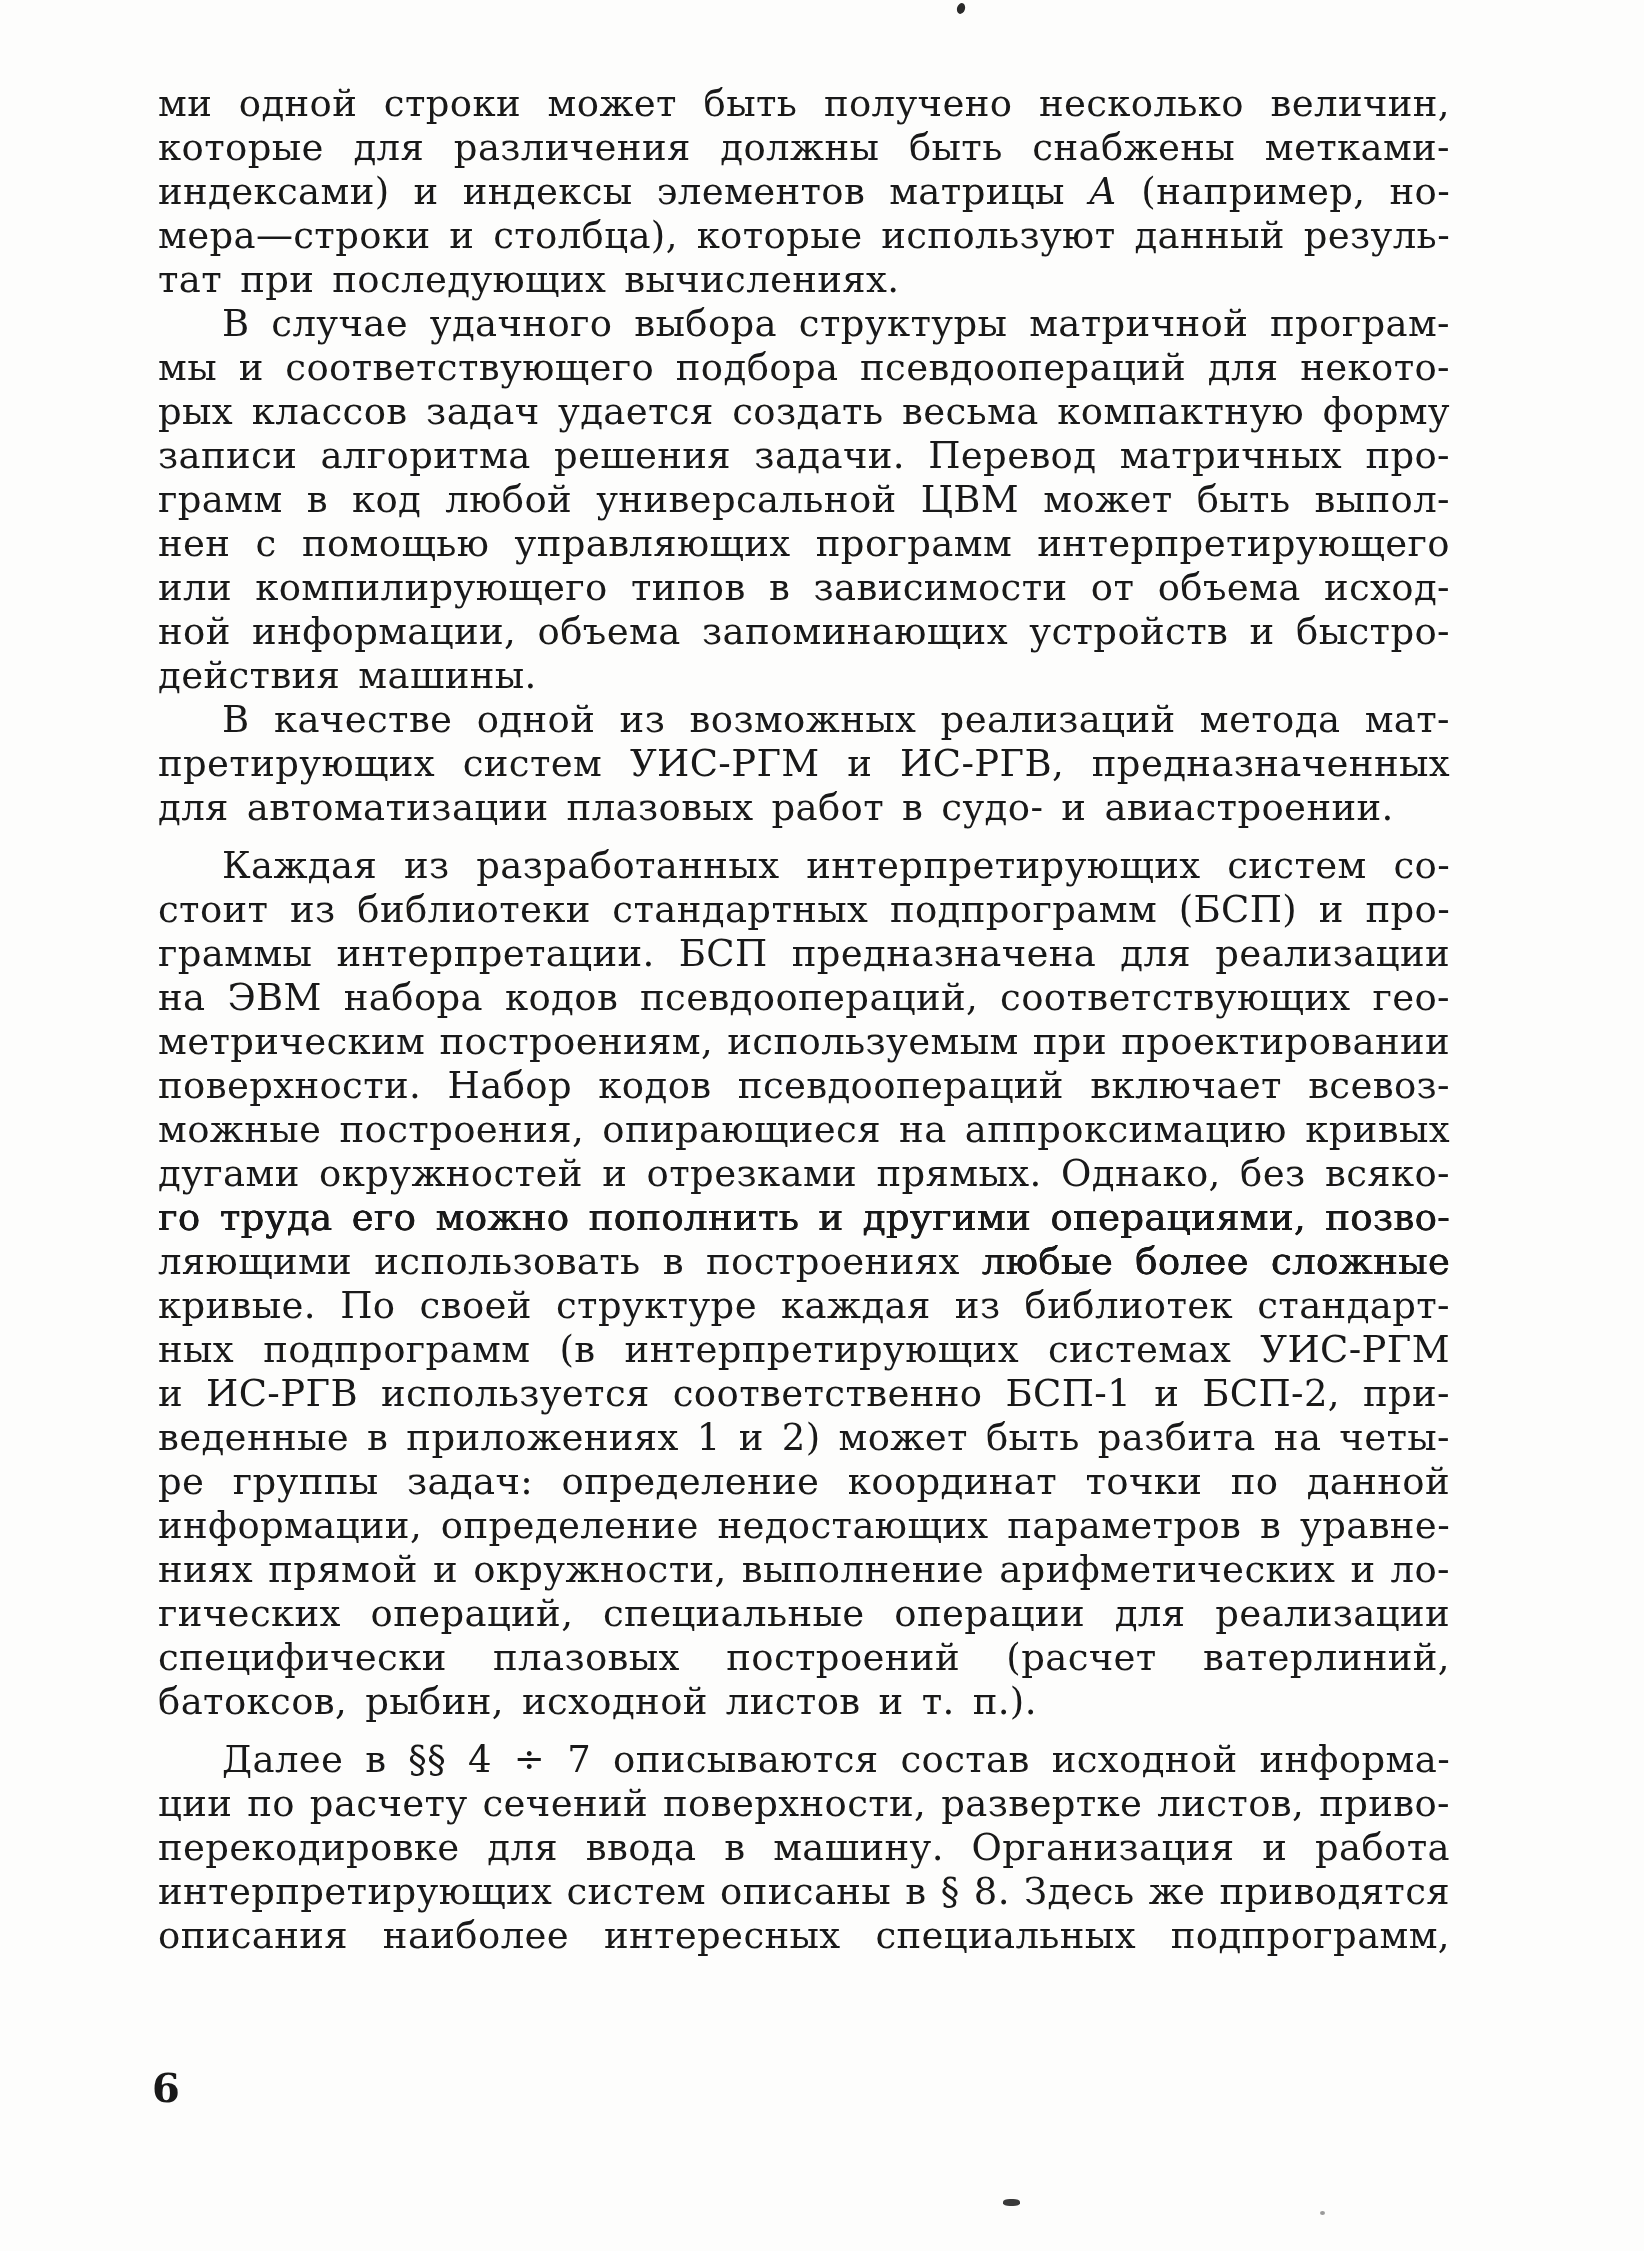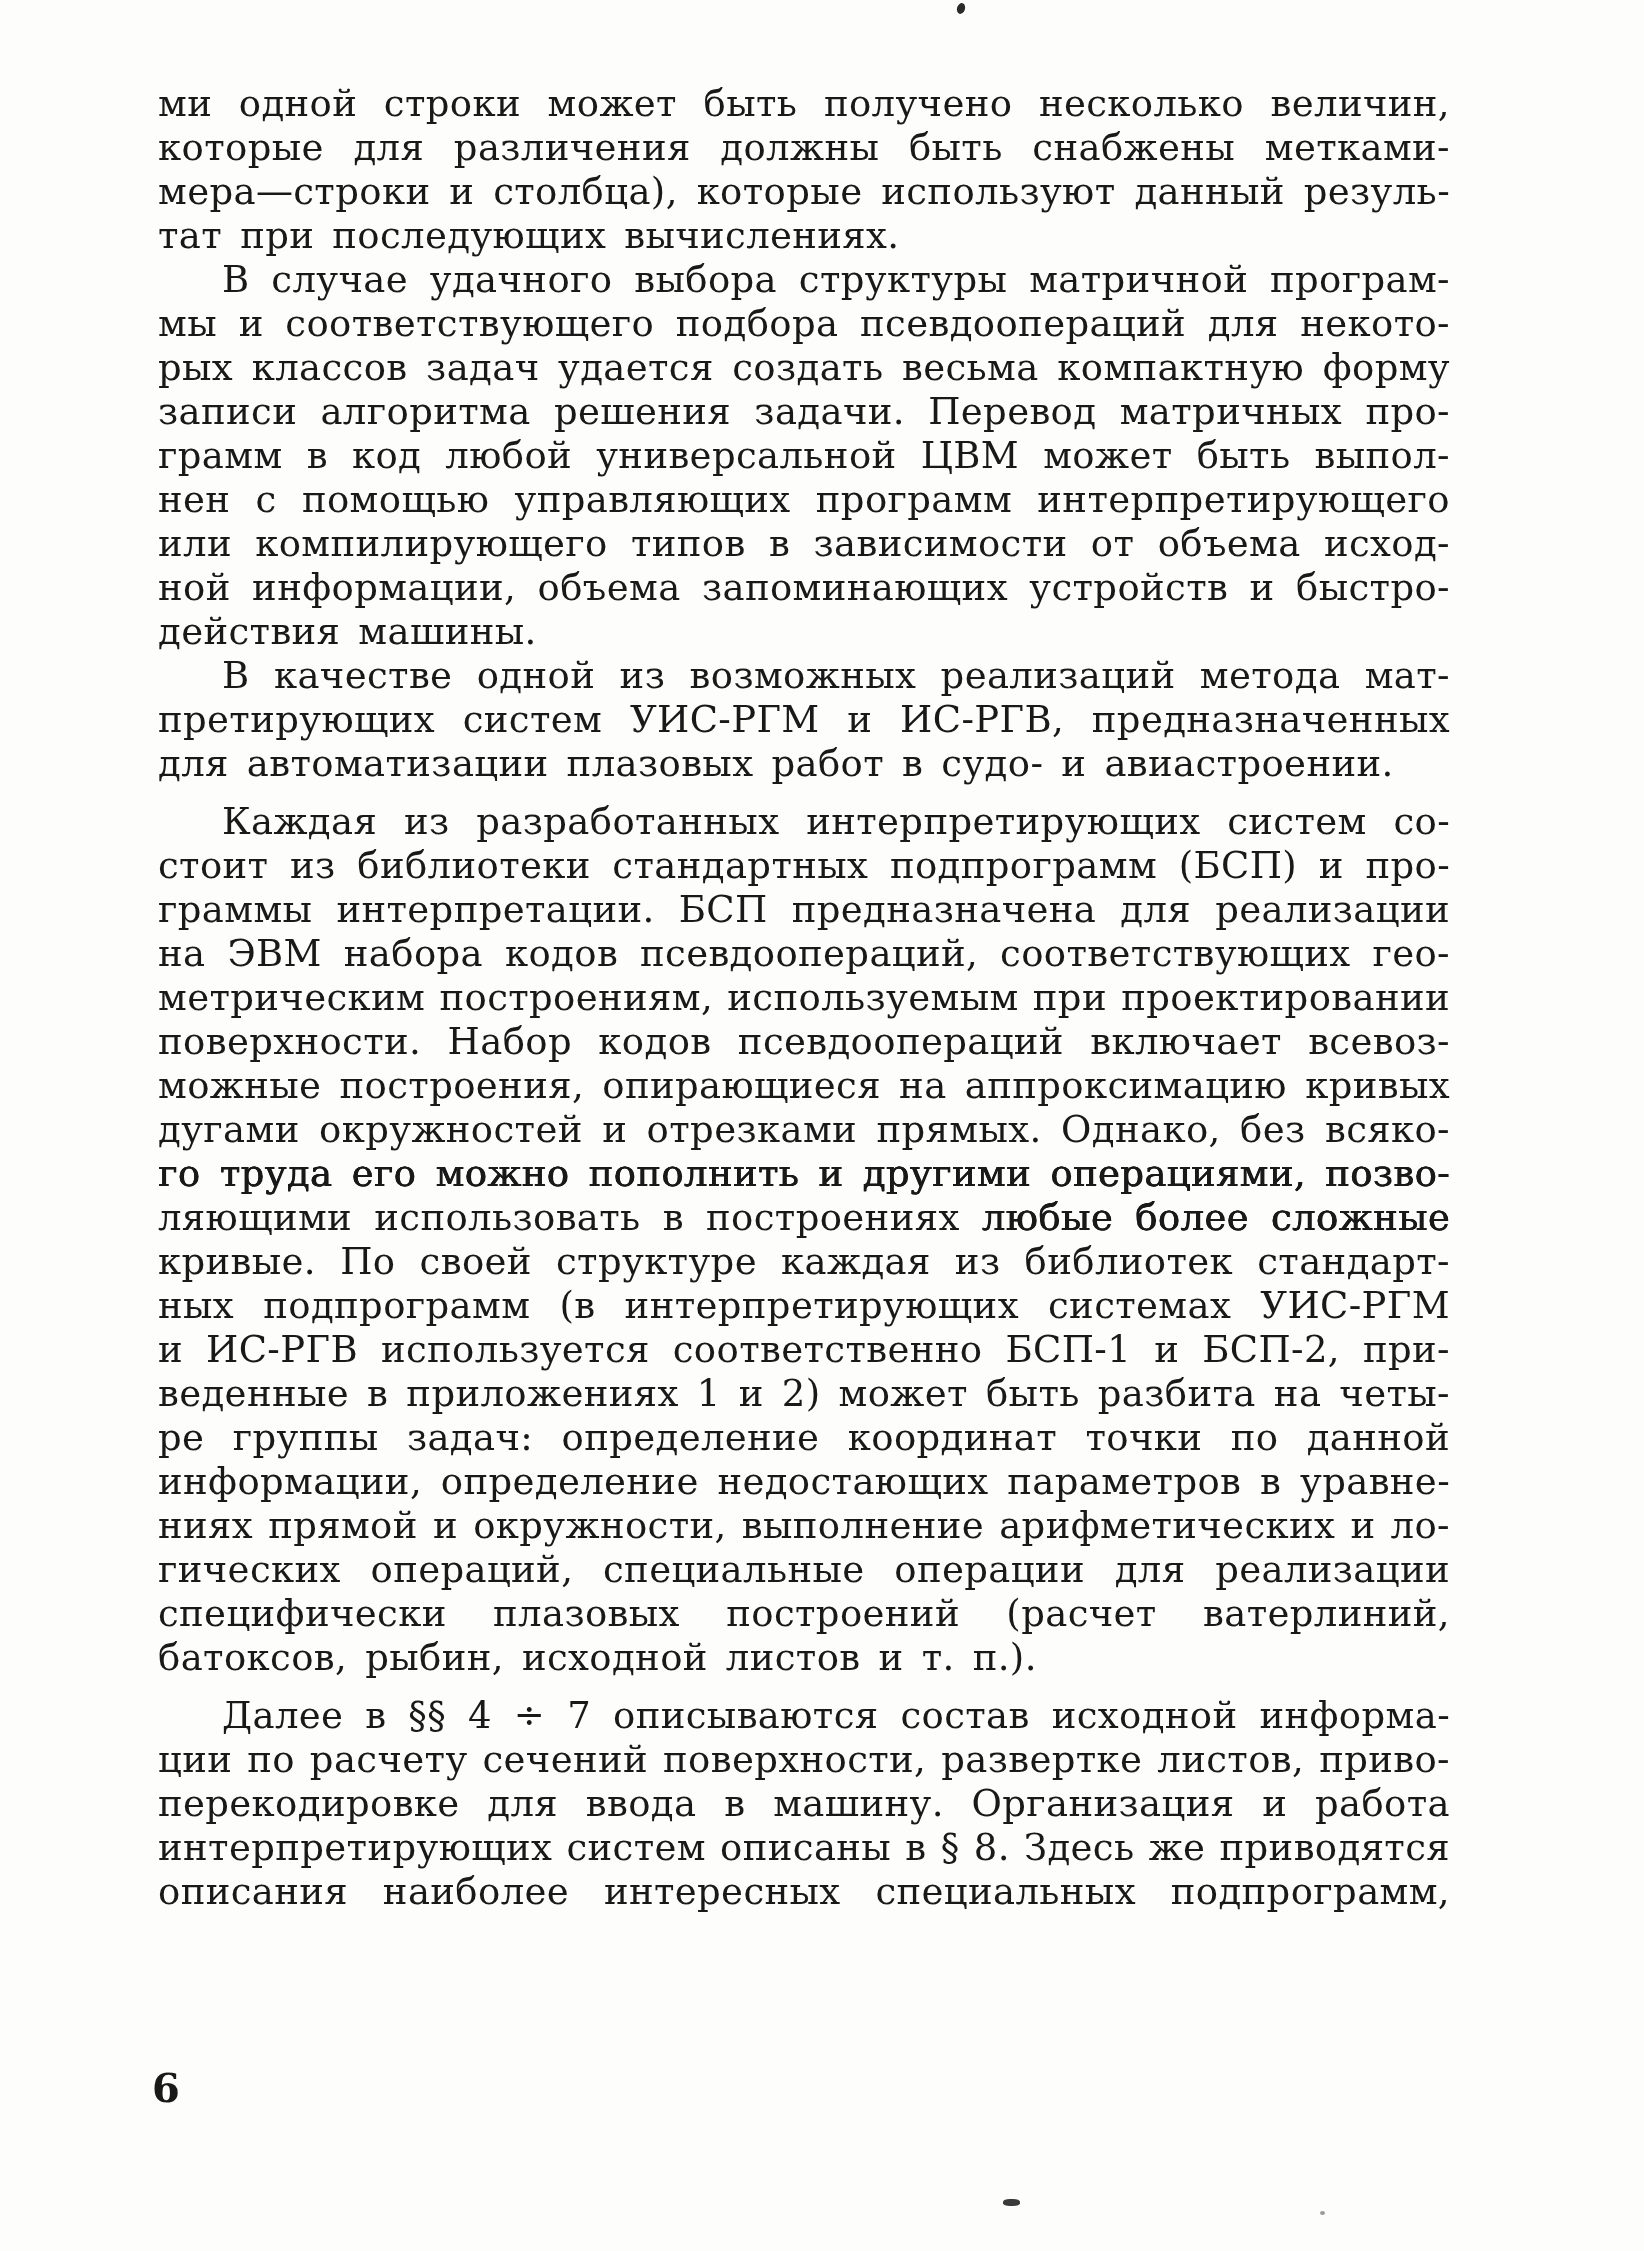--- a/index.html
+++ b/index.html
@@ -73,20 +73,21 @@
 
 <div class="page">
 
   <div class="speck s1"></div>
 
   <div class="text-block">
 
     <div class="para">
       <div class="line">ми одной строки может быть получено несколько величин,</div>
       <div class="line">которые для различения должны быть снабжены метками-</div>
+      <div class="line"><span>индексами) и индексы элементов матрицы </span><span class="var">А</span><span> (например, но-</span></div>
       <div class="line">мера—строки и столбца), которые используют данный резуль-</div>
       <div class="line end">тат при последующих вычислениях.</div>
     </div>
 
     <div class="para">
       <div class="line indent">В случае удачного выбора структуры матричной програм-</div>
       <div class="line">мы и соответствующего подбора псевдоопераций для некото-</div>
       <div class="line">рых классов задач удается создать весьма компактную форму</div>
       <div class="line">записи алгоритма решения задачи. Перевод матричных про-</div>
       <div class="line">грамм в код любой универсальной ЦВМ может быть выпол-</div>

